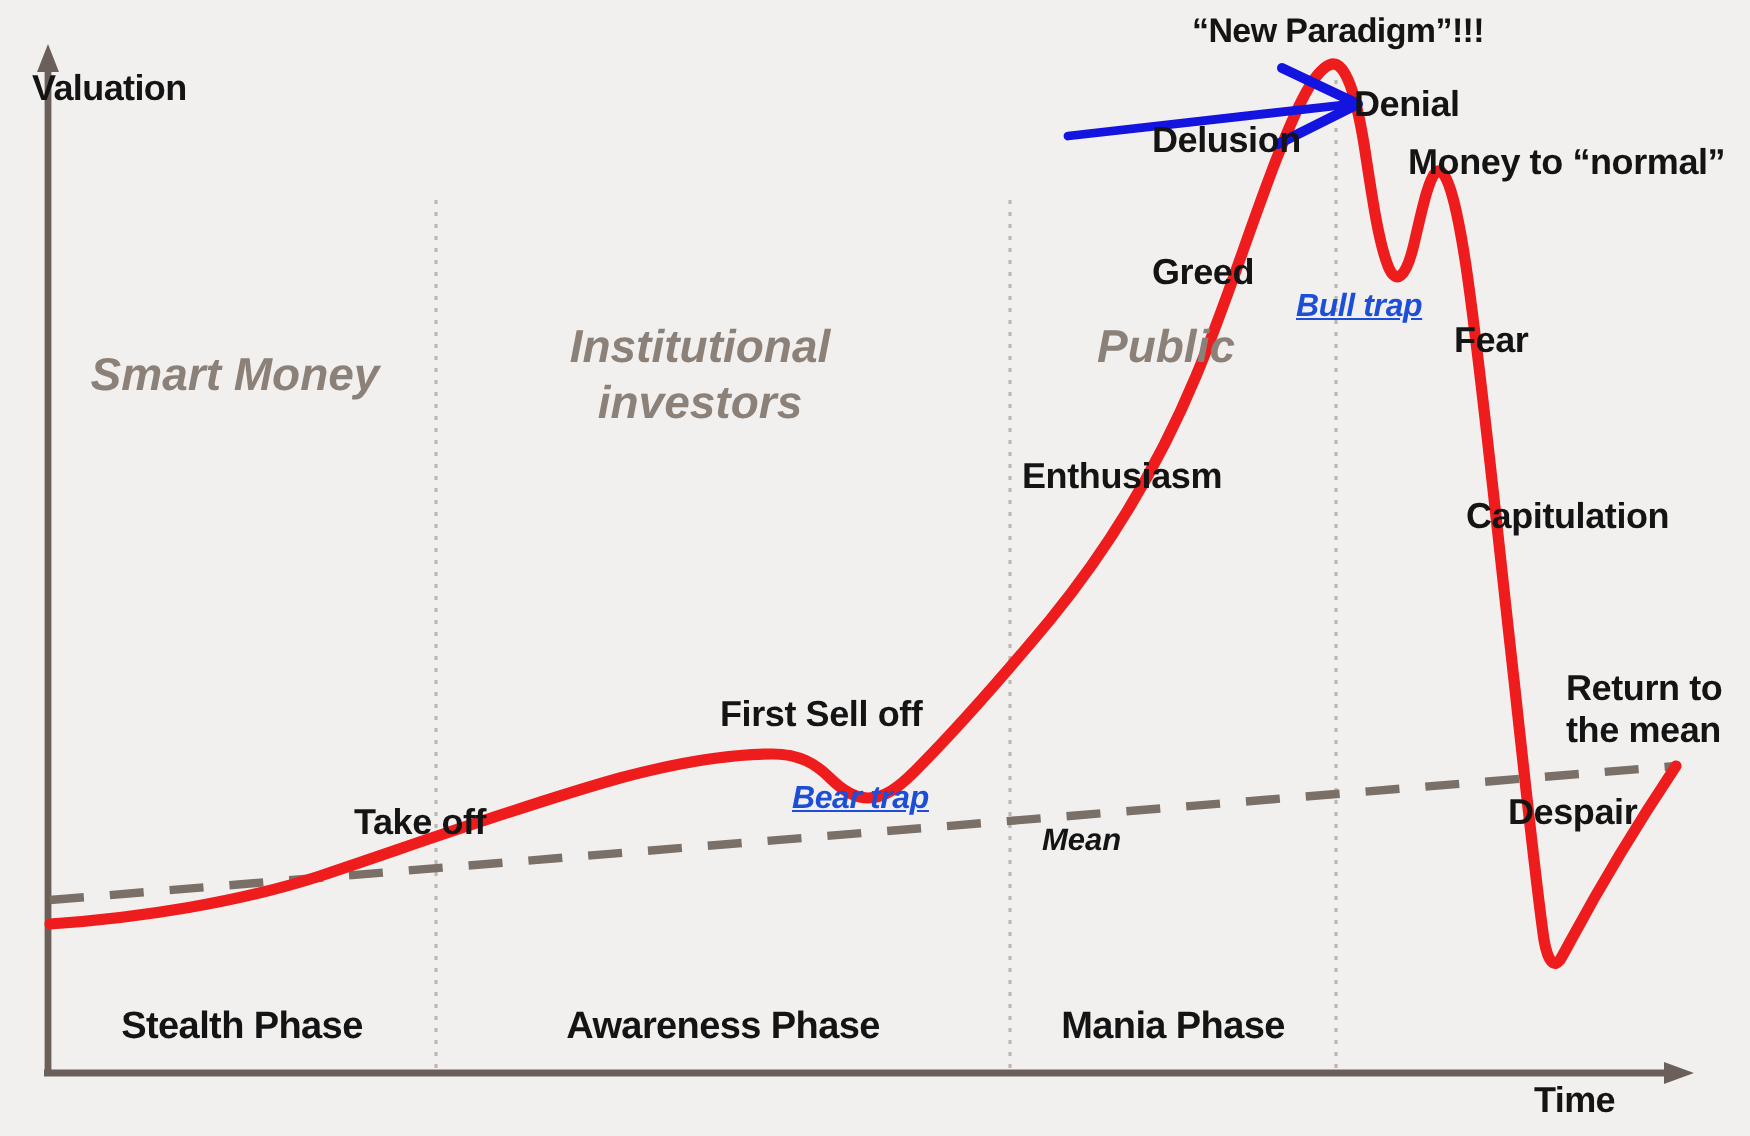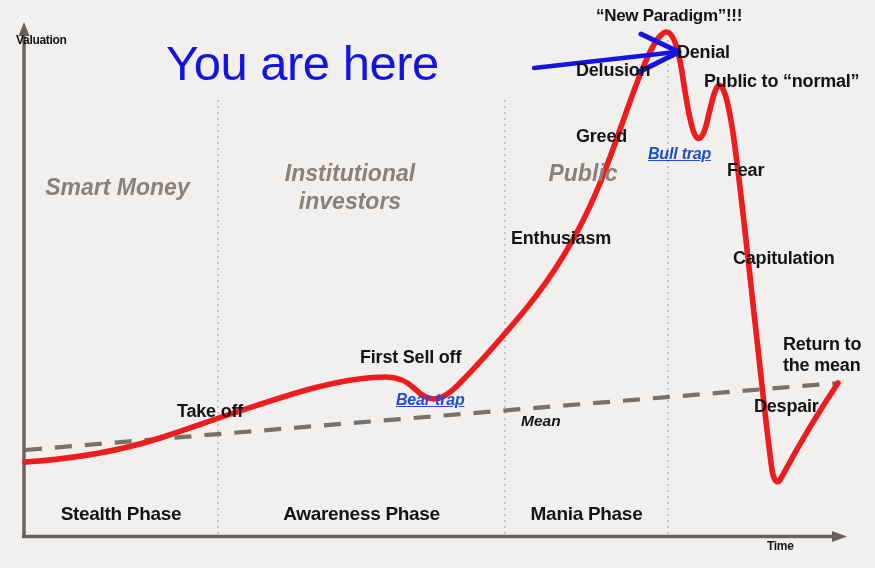--- a/index.html
+++ b/index.html
@@ -63,21 +63,21 @@
   .phase-lbl {
     font-weight: bold;
     font-size: 19px;
     color: #141414;
     text-align: center;
     letter-spacing: -0.3px;
   }
   
   .axis-title {
     font-weight: bold;
-    font-size: 12px;
+    font-size: 18px;
     color: #141414;
     letter-spacing: -0.3px;
   }
   
   #annotation-text {
     position: absolute;
     color: #1414e0;
     font-size: 49px;
     font-weight: normal;
     letter-spacing: -0.5px;
@@ -141,21 +141,20 @@
     <g>
       <line x1="534" y1="68" x2="676" y2="52" stroke="#1414e0" stroke-width="4.4" stroke-linecap="round"></line>
       <polyline points="641,34 679,52 639,72" fill="none" stroke="#1414e0" stroke-width="5" stroke-linecap="round" stroke-linejoin="round"></polyline>
     </g>
 
   </svg>
 
   <div class="lbl axis-title" style="left:16px; top:34px;">Valuation</div>
   <div class="lbl axis-title" style="left:767px; top:540px;">Time</div>
 
-  <div id="annotation-text" style="left:166px; top:35px;">You are here</div>
 
   <div class="lbl participant-lbl" style="left:35px; top:175px; width:165px;">Smart Money</div>
   <div class="lbl participant-lbl" style="left:255px; top:189px; width:190px;">investors</div>
   <div class="lbl participant-lbl" style="left:255px; top:161px; width:190px;">Institutional</div>
   <div class="lbl participant-lbl" style="left:513px; top:161px; width:140px;">Public</div>
 
   <div class="lbl stage-lbl" style="left:177px; top:401px;text-align:center;">Take off</div>
 
   <div class="lbl stage-lbl" style="left:360px; top:347px;">First Sell off</div>
 
@@ -167,21 +166,21 @@
   <div class="lbl stage-lbl" style="left:576px; top:126px;">Greed</div>
 
   <div class="lbl stage-lbl" style="left:576px; top:60px;">Delusion</div>
 
   <div class="lbl paradigm-lbl" style="left:596px; top:6px;">“New Paradigm”!!!</div>
 
   <div class="lbl stage-lbl" style="left:677px; top:42px;">Denial</div>
 
   <div class="lbl trap-lbl" style="left:648px; top:145px;">Bull trap</div>
 
-  <div class="lbl stage-lbl" style="left:704px; top:71px;">Public to “normal”</div>
+  <div class="lbl stage-lbl" style="left:704px; top:71px;">Money to “normal”</div>
 
   <div class="lbl stage-lbl" style="left:727px; top:160px;">Fear</div>
 
   <div class="lbl stage-lbl" style="left:733px; top:248px;">Capitulation</div>
 
   <div class="lbl stage-lbl" style="left:754px; top:396px;">Despair</div>
 
   <div class="lbl stage-lbl" style="left:783px; top:334px;">Return to</div>
   <div class="lbl stage-lbl" style="left:783px; top:355px;">the mean</div>
 

